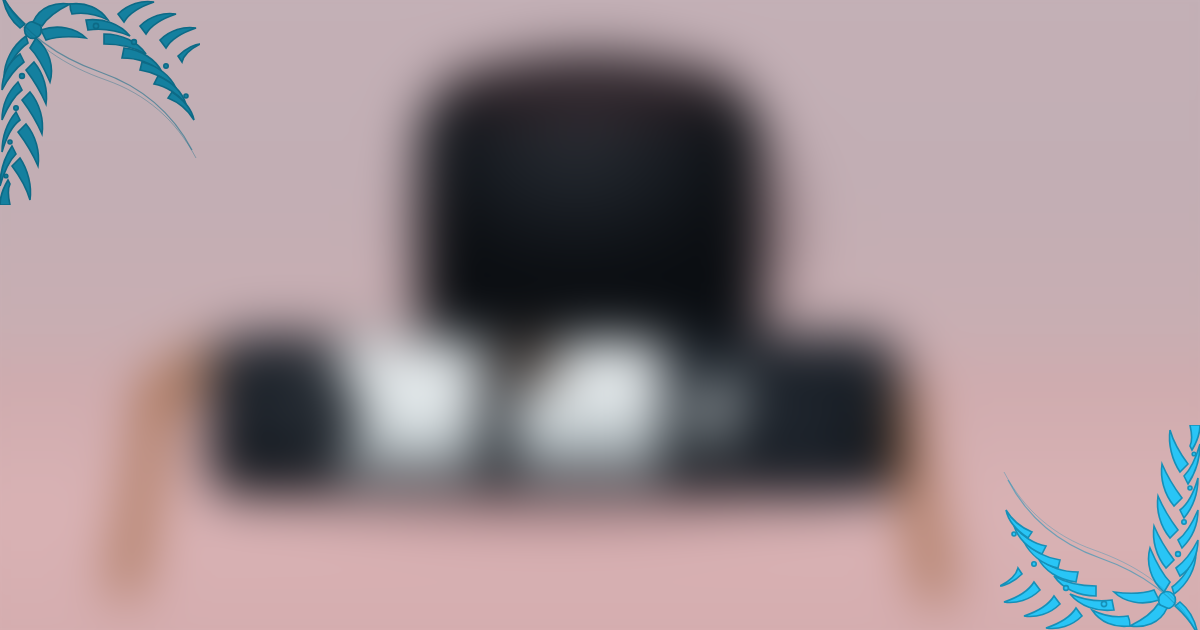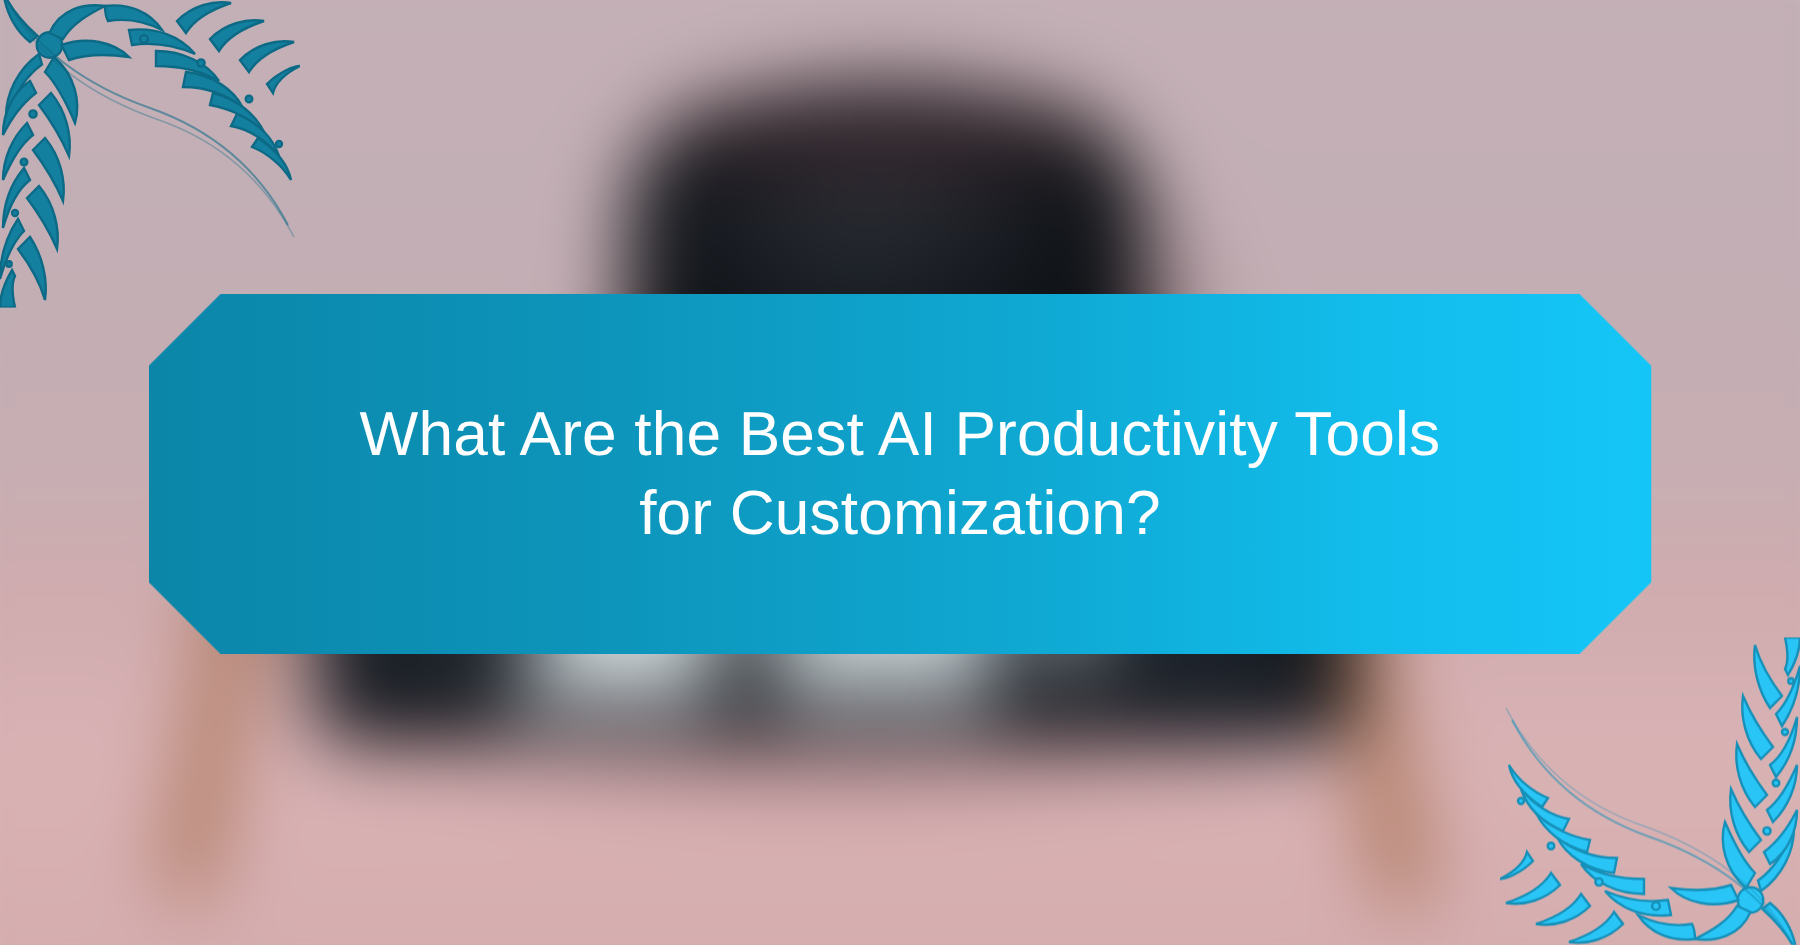--- a/index.html
+++ b/index.html
@@ -281,17 +281,14 @@
       <circle cx="134" cy="42" r="2.4"></circle>
       <circle cx="166" cy="66" r="2.2"></circle>
       <circle cx="186" cy="96" r="2"></circle>
       <circle cx="22" cy="76" r="2.4"></circle>
       <circle cx="16" cy="108" r="2.2"></circle>
       <circle cx="10" cy="142" r="2"></circle>
       <circle cx="6" cy="176" r="1.8"></circle>
     </g>
   </svg>
 
-  <div class="banner">
-    <div class="banner-title">What Are the Best AI Productivity Tools for Customization?</div>
-  </div>
 
 </div>
 
 </body></html>

